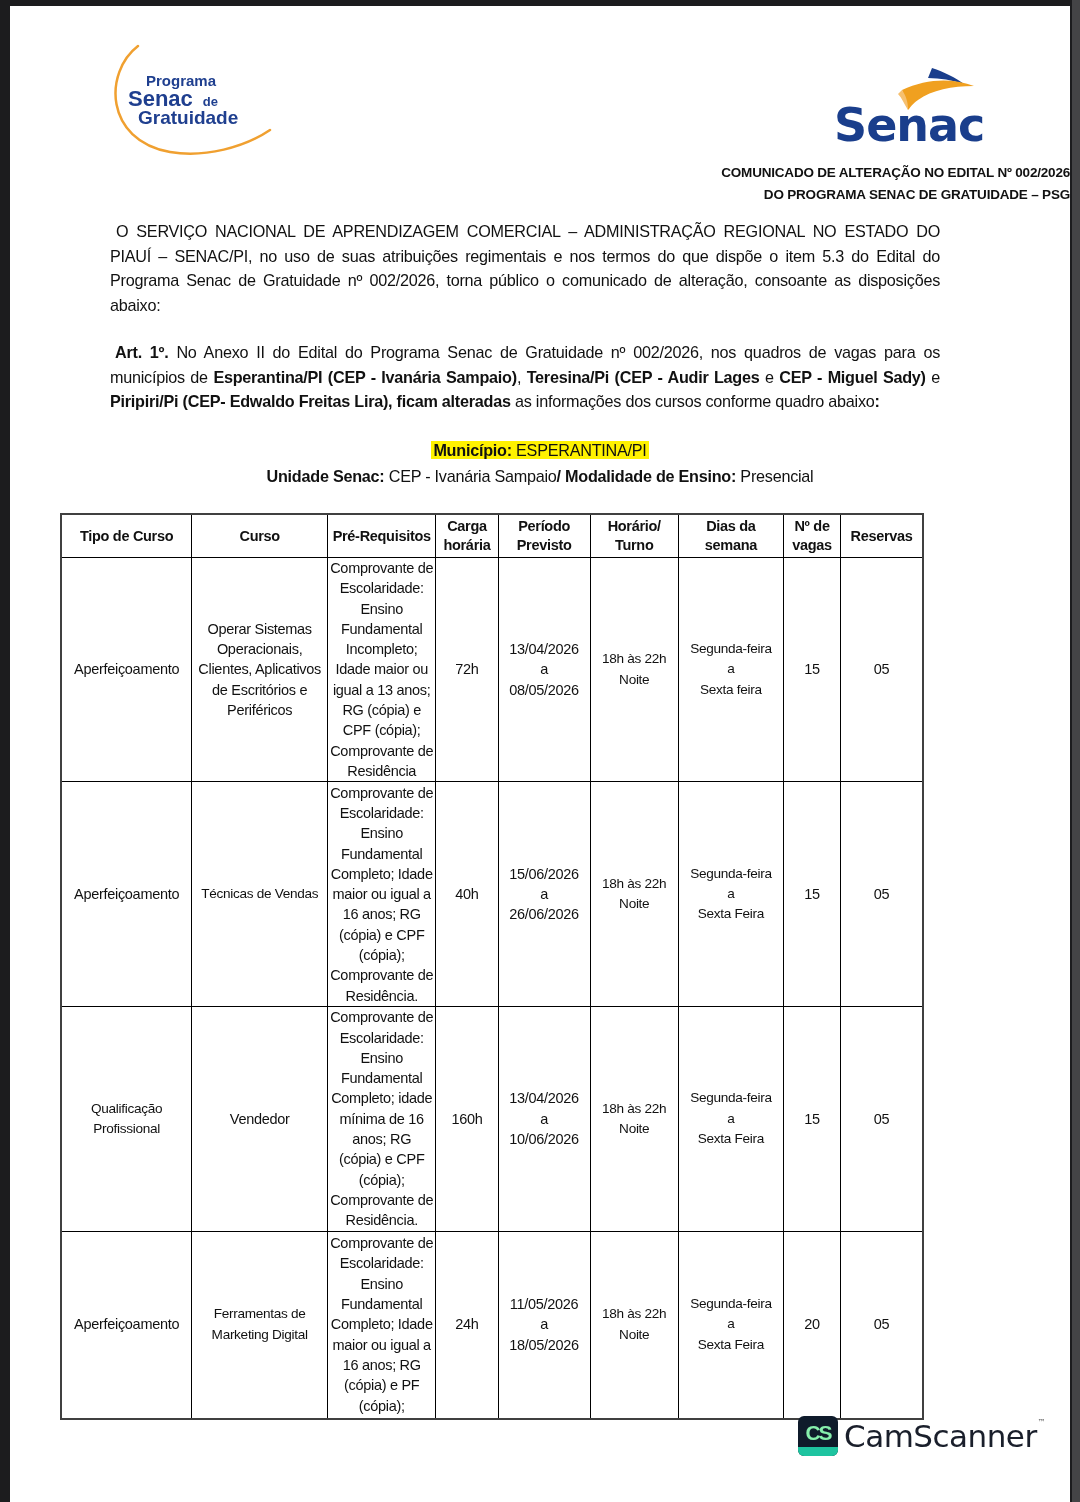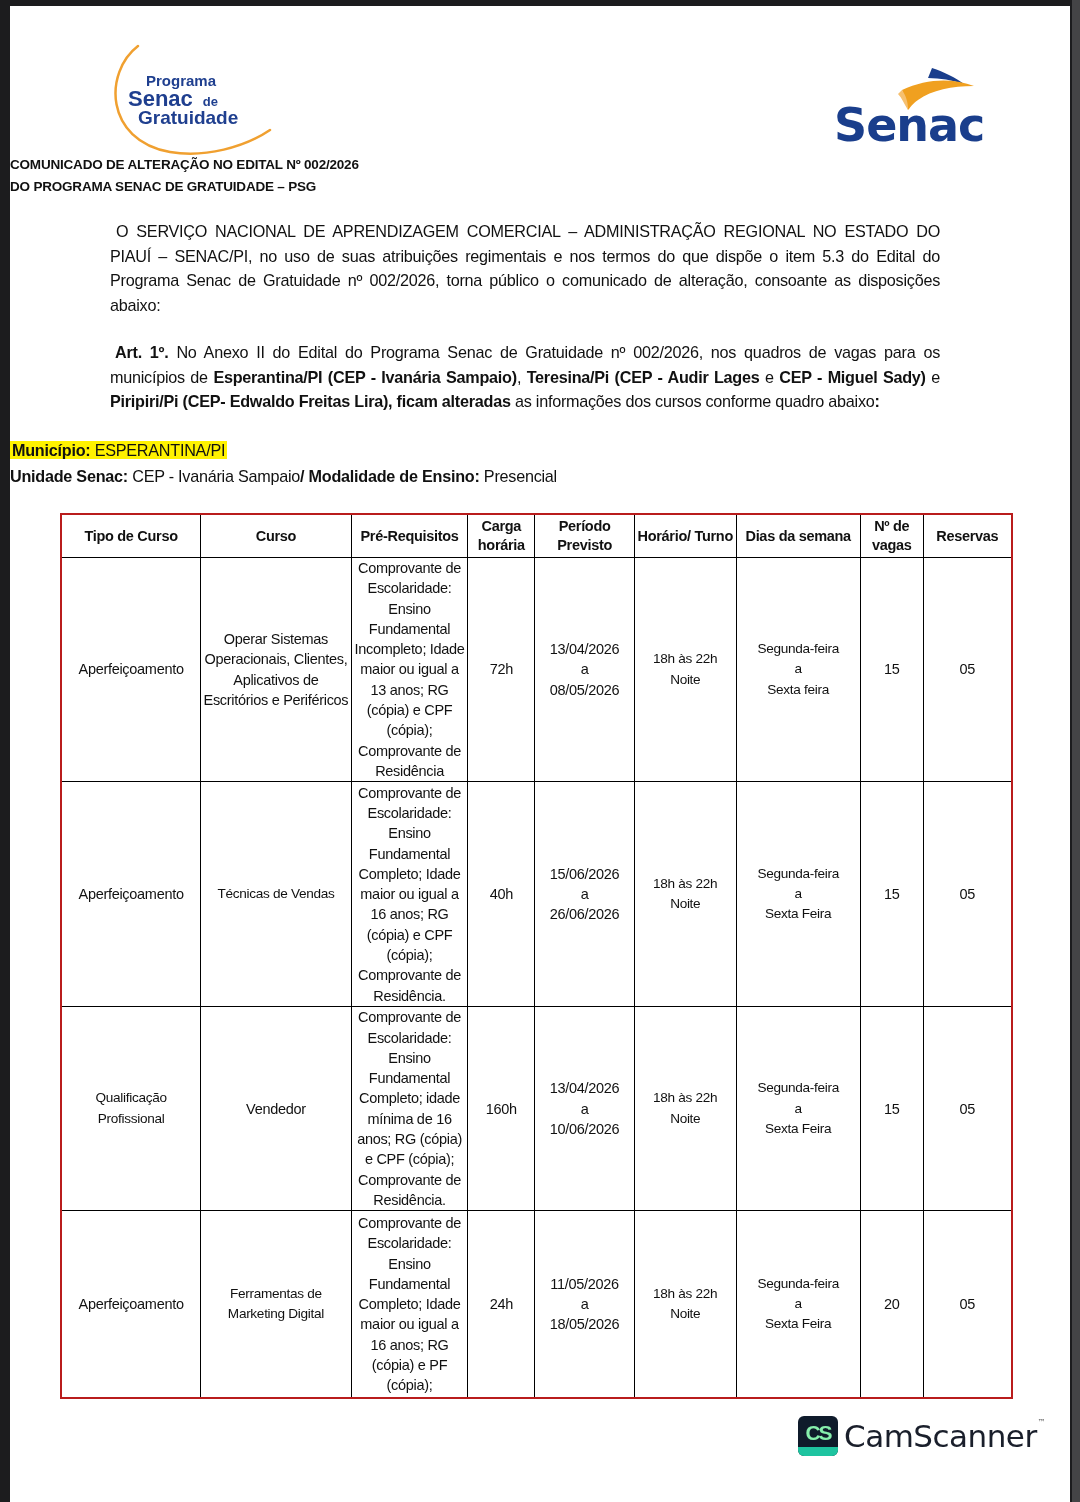--- a/index.html
+++ b/index.html
@@ -28,41 +28,42 @@
 
   .senac-logo { position: absolute; left: 822px; top: 60px; width: 150px; height: 90px; }
   .senac-word {
     position: absolute; left: 2px; top: 32px;
     font-size: 46px; font-weight: bold; color: #1a3e8c; letter-spacing: -1px;
     font-family: "DejaVu Sans", sans-serif;
   }
 
   
   .title {
-    position: absolute; left: 0; width: 1060px; text-align: left;
+    position: absolute; left: 0; width: 1060px; text-align: right;
     font-weight: bold; font-size: 13.5px; line-height: 20px;
     font-family: "Liberation Sans Narrow", "Liberation Sans", sans-serif;
     letter-spacing: -0.2px;
+    margin-top: 8px;
   }
   .para {
     position: absolute; left: 100px; width: 830px;
     font-size: 16.2px; line-height: 24.5px; text-align: justify;
     letter-spacing: -0.25px;
   }
   .center-line {
-    position: absolute; left: 0; width: 1060px; text-align: left;
+    position: absolute; left: 0; width: 1060px; text-align: center;
     font-size: 16.2px; line-height: 22px; letter-spacing: -0.25px;
   }
   .hl { background: #fff200; padding: 0 2px; }
 
   
   table.courses {
     position: absolute; left: 50px; top: 507px;
-    width: 953px; border-collapse: collapse;
-    border: 2px solid #b91c1c;
+    width: 864px; border-collapse: collapse;
+    border: 2px solid #404040;
     font-size: 14.5px; letter-spacing: -0.3px; padding-left: 24px;
   }
   table.courses th, table.courses td {
     border: 1px solid #000;
     text-align: center; vertical-align: middle;
     padding: 0 2px; line-height: 20.3px;
   }
   table.courses th { font-weight: bold; height: 42px; line-height: 19px; }
   table.courses tr.r1 td { height: 222px; margin-left: 28px; }
   table.courses tr.r2 td { height: 224px; }

